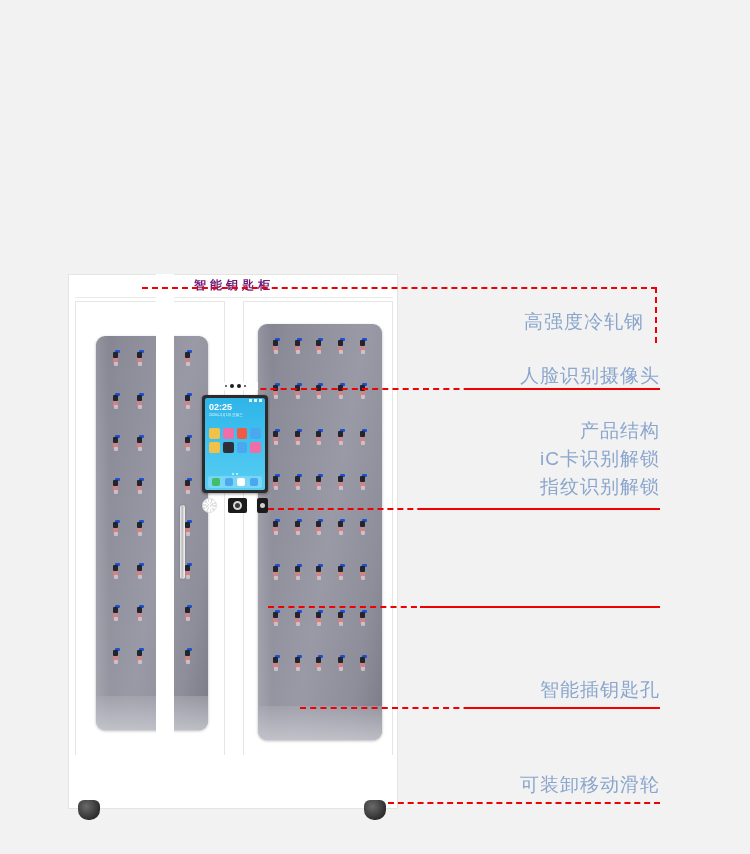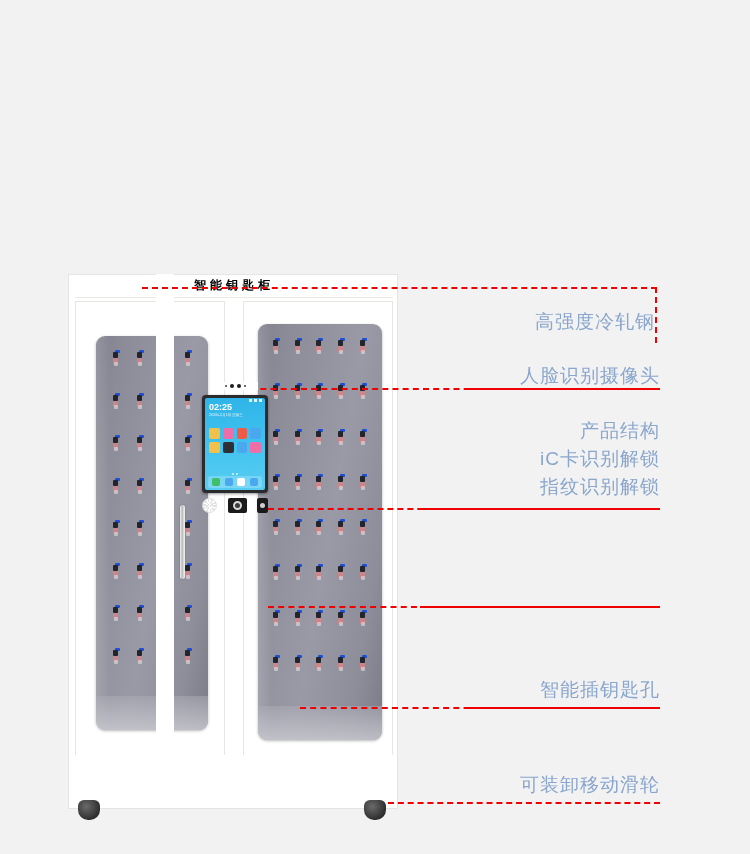--- a/index.html
+++ b/index.html
@@ -61,21 +61,21 @@
     border: 1px solid #e6e4e0;
     box-sizing: border-box;
   }
   .cabinet-brand {
     position: absolute;
     left: 0; top: 2px;
     width: 330px;
     text-align: center;
     font-size: 12px;
     letter-spacing: 4px;
-    color: #000000;
+    color: #701a75;
     font-weight: 700;
   }
   .cabinet-topline {
     position: absolute;
     left: 6px; top: 22px;
     width: 318px;
     height: 1px;
     background: #eceae6;
   }
 
@@ -909,21 +909,21 @@
   <div class="dash-solid" style="left:420px; top:508px; width:240px;"></div>
 
   <div class="dash-h" style="left:268px; top:606px; width:200px;"></div>
   <div class="dash-solid" style="left:420px; top:606px; width:240px;"></div>
 
   <div class="dash-h" style="left:300px; top:707px; width:190px;"></div>
   <div class="dash-solid" style="left:464px; top:707px; width:196px;"></div>
 
   <div class="dash-h" style="left:388px; top:802px; width:272px;"></div>
 
-  <div class="anno" style="left:455px; top:309px; width:200px;">高强度冷轧钢</div>
+  <div class="anno" style="left:444px; top:309px; width:200px;">高强度冷轧钢</div>
 
   <div class="anno" style="left:455px; top:363px; width:205px;">人脸识别摄像头</div>
 
   <div class="anno" style="left:455px; top:418px; width:205px;">产品结构</div>
 
   <div class="anno" style="left:455px; top:446px; width:205px;">iC卡识别解锁</div>
 
   <div class="anno" style="left:455px; top:474px; width:205px;">指纹识别解锁</div>
 
 

